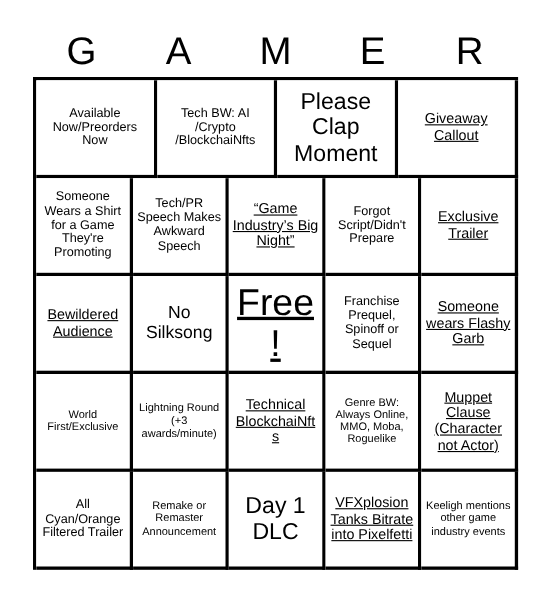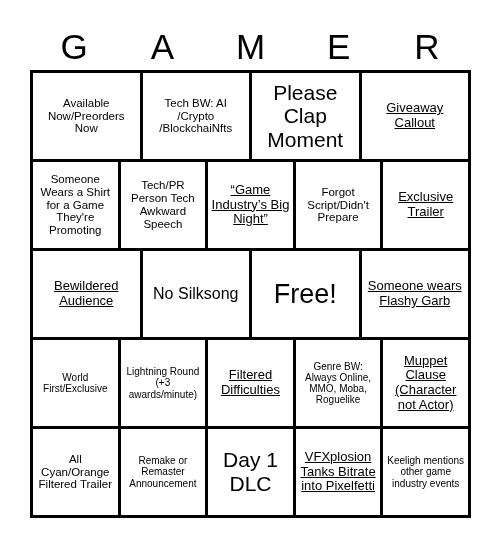--- a/index.html
+++ b/index.html
@@ -66,21 +66,21 @@
     width: 100%;
     line-height: 1.12;
     word-wrap: break-word;
   }
   
   .fs-xs .cell-text { font-size: 10px; }
   .fs-s  .cell-text { font-size: 11.5px; }
   .fs-m  .cell-text { font-size: 13px; text-decoration: underline; }
   .fs-l  .cell-text { font-size: 16px; }
   .fs-xl .cell-text { font-size: 21px; }
-  .fs-xxl .cell-text { font-size: 27px; }
+  .fs-xxl .cell-text { font-size: 34px; text-decoration: underline; }
 </style>
 </head>
 <body>
 
 <div id="board">
 
   <div class="header-row">
     <div class="header-cell">G</div>
     <div class="header-cell">A</div>
     <div class="header-cell">M</div>
@@ -103,21 +103,21 @@
       <div class="cell fs-m">
           <span class="cell-text">Giveaway Callout</span>
         </div>
     </div>
 
     <div class="grid-row">
       <div class="cell fs-s">
           <span class="cell-text">Someone Wears a Shirt for a Game They're Promoting</span>
         </div>
       <div class="cell fs-s">
-          <span class="cell-text">Tech/PR Person Tech Awkward Speech</span>
+          <span class="cell-text">Tech/PR Speech Makes Awkward Speech</span>
         </div>
       <div class="cell fs-m">
           <span class="cell-text">“Game Industry’s Big Night”</span>
         </div>
       <div class="cell fs-s">
           <span class="cell-text">Forgot Script/Didn't Prepare</span>
         </div>
       <div class="cell fs-m">
           <span class="cell-text">Exclusive Trailer</span>
         </div>
@@ -126,34 +126,37 @@
     <div class="grid-row">
       <div class="cell fs-m">
           <span class="cell-text">Bewildered Audience</span>
         </div>
       <div class="cell fs-l">
           <span class="cell-text">No Silksong</span>
         </div>
       <div class="cell fs-xxl">
           <span class="cell-text">Free!</span>
         </div>
+      <div class="cell fs-s">
+          <span class="cell-text">Franchise Prequel, Spinoff or Sequel</span>
+        </div>
       <div class="cell fs-m">
           <span class="cell-text">Someone wears Flashy Garb</span>
         </div>
     </div>
 
     <div class="grid-row">
       <div class="cell fs-xs">
           <span class="cell-text">World First/Exclusive</span>
         </div>
       <div class="cell fs-xs">
           <span class="cell-text">Lightning Round (+3 awards/minute)</span>
         </div>
       <div class="cell fs-m">
-          <span class="cell-text">Filtered Difficulties</span>
+          <span class="cell-text">Technical BlockchaiNfts</span>
         </div>
       <div class="cell fs-xs">
           <span class="cell-text">Genre BW: Always Online, MMO, Moba, Roguelike</span>
         </div>
       <div class="cell fs-m">
           <span class="cell-text">Muppet Clause (Character not Actor)</span>
         </div>
     </div>
 
     <div class="grid-row">

